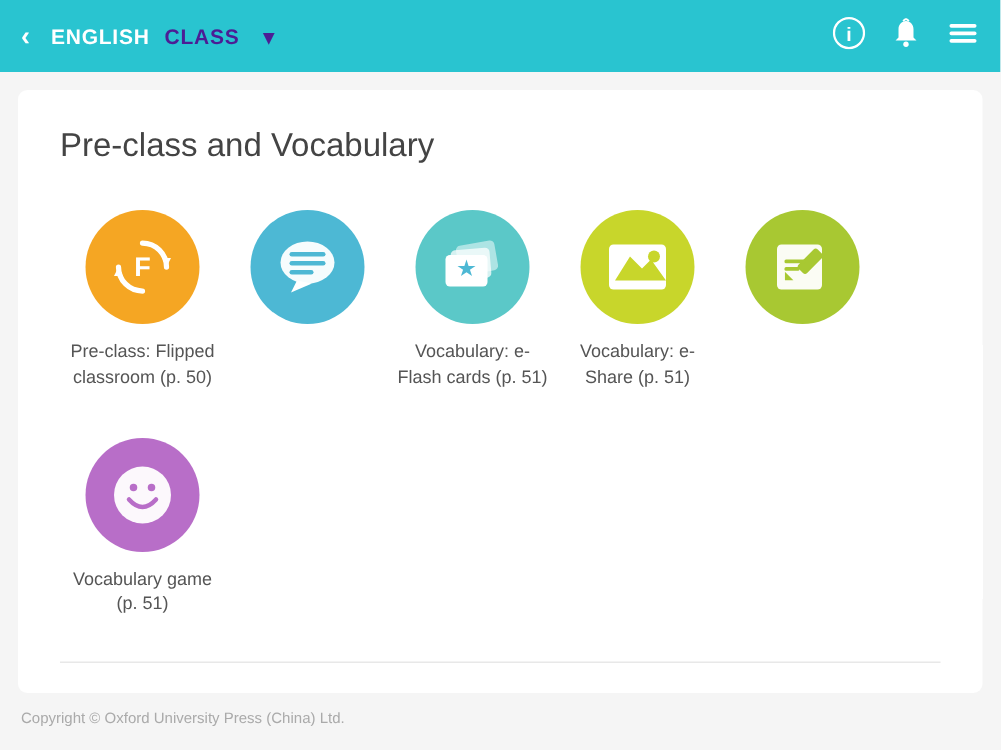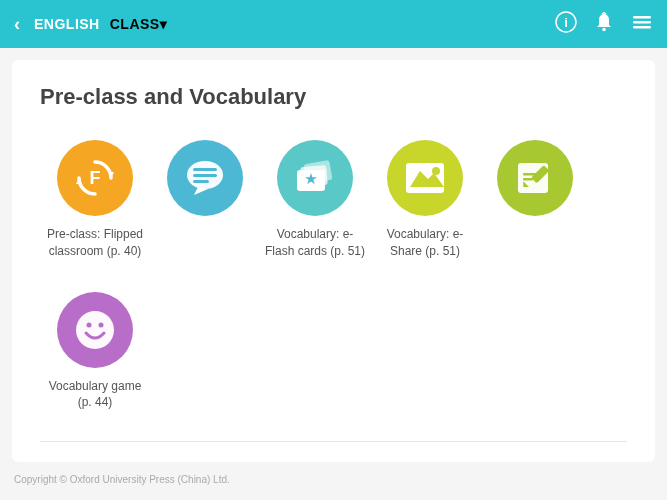--- a/index.html
+++ b/index.html
@@ -29,27 +29,27 @@
       margin-right: 4px;
     }
     .nav-english {
       color: white;
       font-size: 14px;
       font-weight: 600;
       letter-spacing: 0.5px;
       text-align: center;
     }
     .nav-class {
-      color: #000000;
+      color: #4c1d95;
       font-size: 14px;
       font-weight: 700;
       letter-spacing: 0.5px;
       display: flex;
       align-items: flex-end;
-      gap: 0;
+      gap: 16px;
       cursor: pointer;
     }
     .nav-spacer { flex: 1; }
     .nav-icons {
       display: flex;
       align-items: center;
       gap: 16px;
     }
     .nav-icon-btn {
       color: white;
@@ -62,21 +62,21 @@
       background: white;
       margin: 12px;
       border-radius: 6px;
       padding: 24px 28px 16px 28px;
       height: calc(500px - 48px - 24px - 26px);
       overflow: auto;
     }
     .page-title {
       font-size: 22px;
       color: #444;
-      font-weight: 700;
+      font-weight: 400;
       margin-bottom: 24px;
     }
 
     
     .icon-grid {
       display: flex;
       flex-wrap: wrap;
       gap: 0;
     }
     .icon-item {
@@ -178,21 +178,21 @@
         <svg width="52" height="52" viewBox="0 0 52 52">
 
           <path d="M26 10 A16 16 0 0 1 42 26" stroke="#fff" stroke-width="3.5" fill="none" stroke-linecap="round"></path>
           <polygon points="42,26 45,20 39,20" fill="white"></polygon>
           <path d="M26 42 A16 16 0 0 1 10 26" stroke="#fff" stroke-width="3.5" fill="none" stroke-linecap="round"></path>
           <polygon points="10,26 7,32 13,32" fill="white"></polygon>
 
           <text x="26" y="32" text-anchor="middle" font-size="18" font-weight="bold" fill="white" font-family="Arial">F</text>
         </svg>
       </div>
-      <div class="icon-label">Pre-class: Flipped classroom (p. 40)</div>
+      <div class="icon-label">Pre-class: Flipped classroom (p. 50)</div>
     </div>
 
     <div class="icon-item">
       <div class="icon-circle bg-blue">
         <svg width="50" height="50" viewBox="0 0 50 50">
           <ellipse cx="25" cy="22" rx="18" ry="14" fill="white" opacity="0.95"></ellipse>
           <polygon points="18,34 14,42 28,36" fill="white"></polygon>
 
           <rect x="13" y="15" width="24" height="3" rx="1.5" fill="#4db8d4"></rect>
           <rect x="13" y="21" width="24" height="3" rx="1.5" fill="#4db8d4"></rect>
@@ -250,21 +250,21 @@
       <div class="icon-circle bg-purple">
         <svg width="54" height="54" viewBox="0 0 54 54">
           <circle cx="27" cy="27" r="19" fill="white" opacity="0.95"></circle>
 
           <circle cx="21" cy="22" r="2.5" fill="#b86ec8"></circle>
           <circle cx="33" cy="22" r="2.5" fill="#b86ec8"></circle>
 
           <path d="M18 30 Q27 40 36 30" stroke="#b86ec8" stroke-width="3" fill="none" stroke-linecap="round"></path>
         </svg>
       </div>
-      <div class="icon-label">Vocabulary game (p. 44)</div>
+      <div class="icon-label">Vocabulary game (p. 51)</div>
     </div>
 
   </div>
 
   <hr class="icon-row-divider">
 
   <div class="icon-grid">
 
     <div class="icon-item">
       

